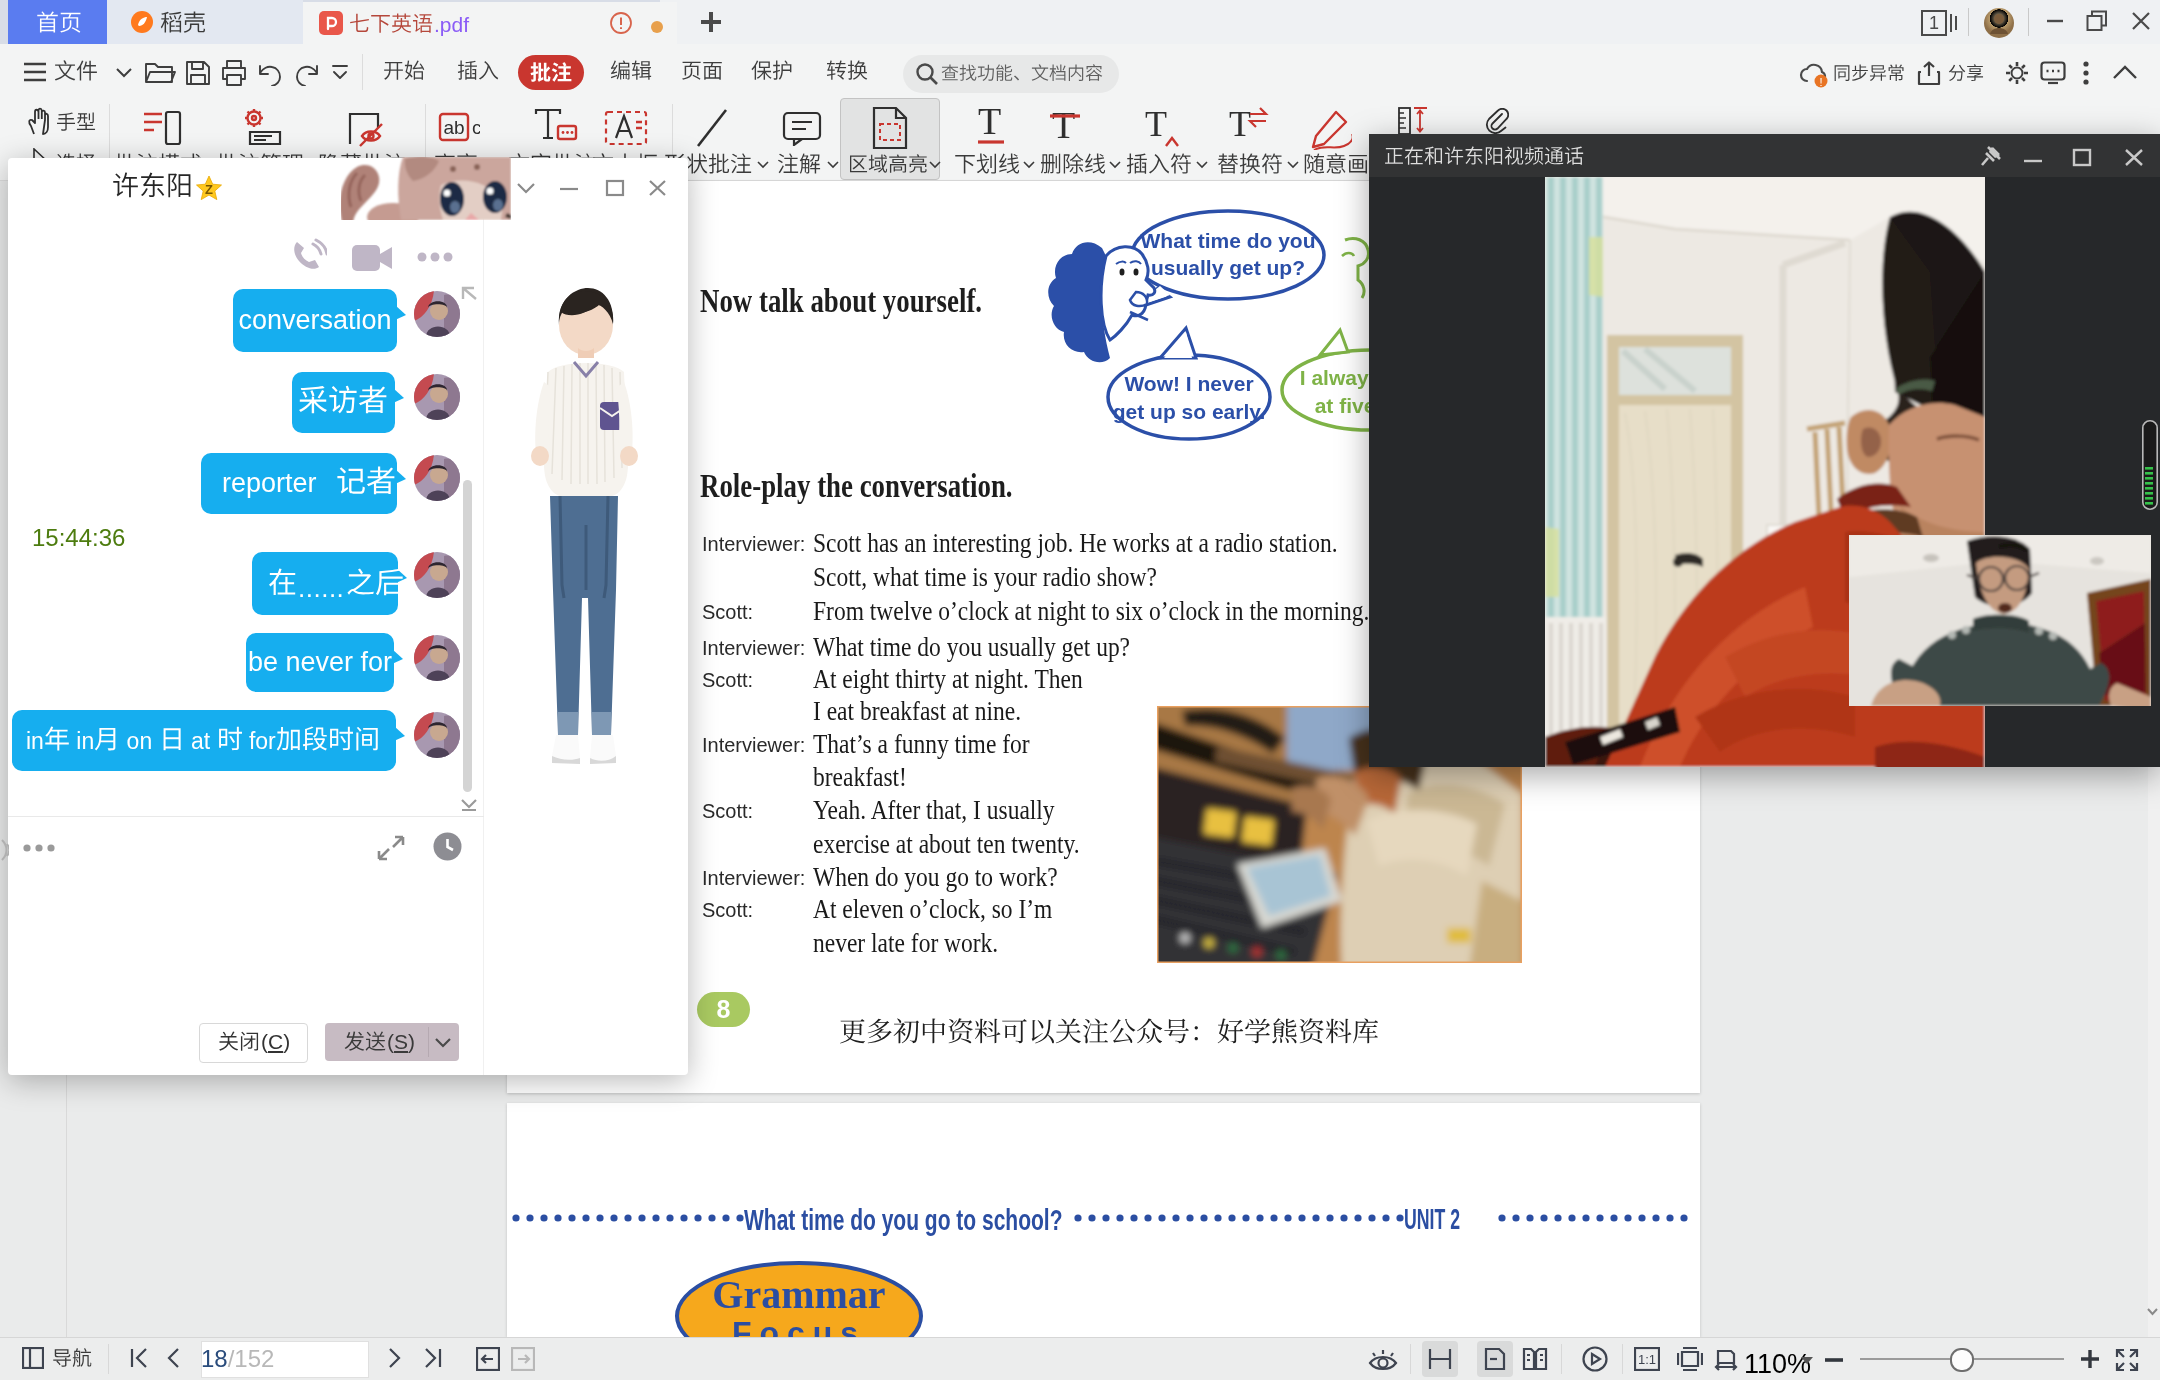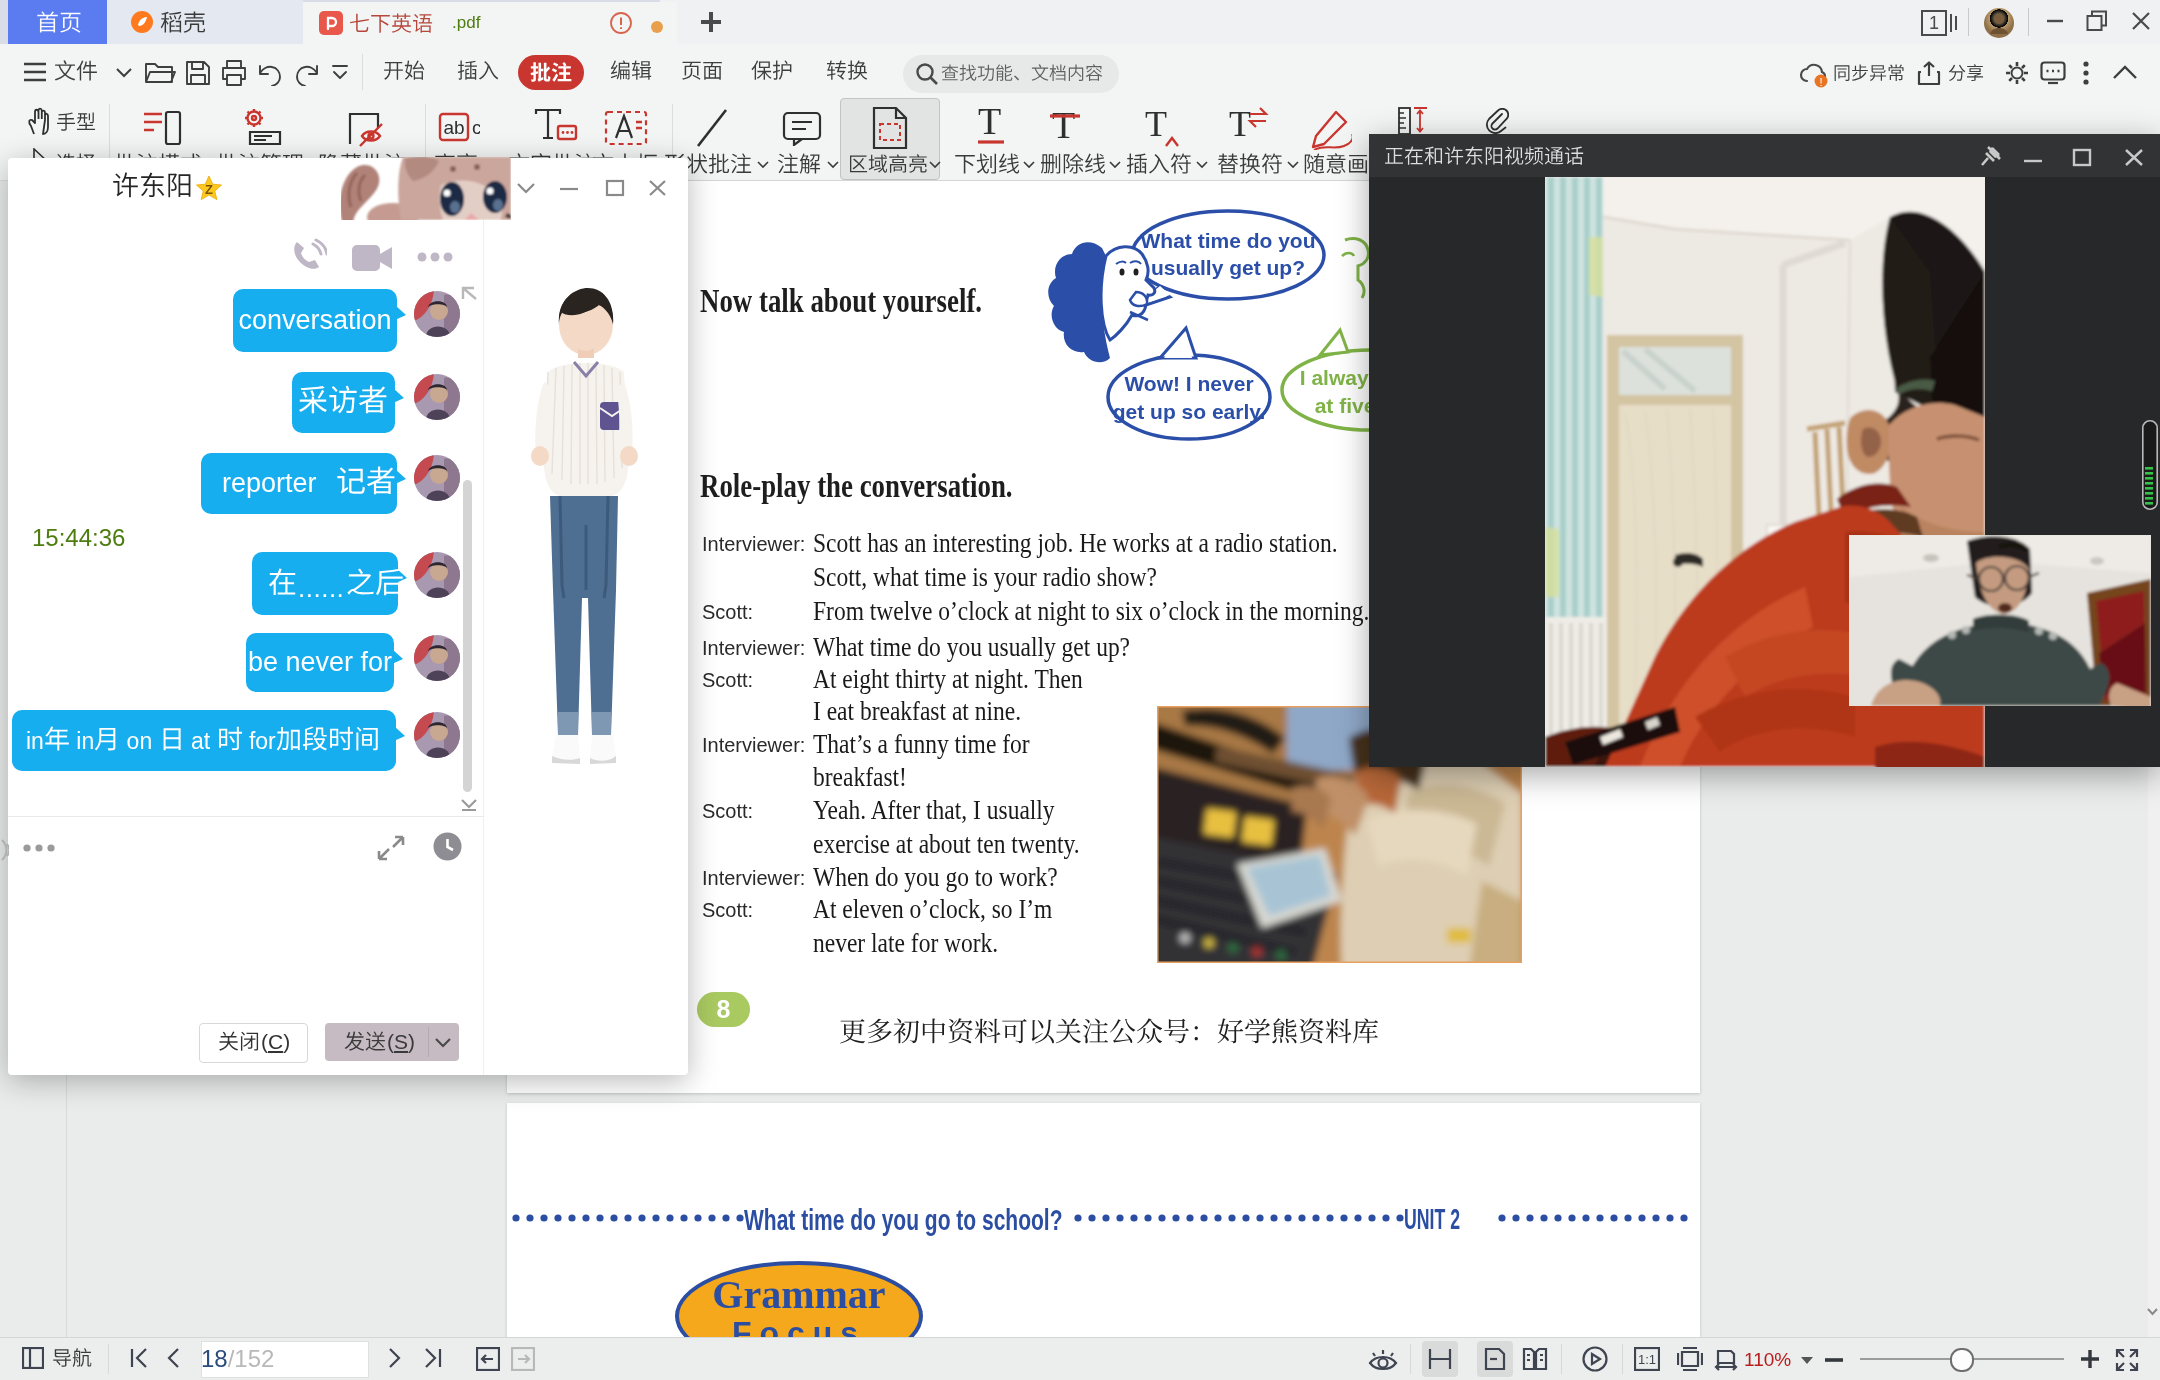--- a/index.html
+++ b/index.html
@@ -28,21 +28,21 @@
 <svg class="ab" style="left:319px;top:11px" width="24" height="24">
       <rect width="24" height="24" rx="5" fill="#E9574A"></rect>
       <path d="M9 18 L9 7 L13 7 a3.5 3.5 0 0 1 0 8 L10.5 15" stroke="#fff" stroke-width="2.3" fill="none" stroke-linecap="round"></path>
     </svg>
 <div class="ab" style="left:349px;top:13px"><svg class="ck" width="84" height="24" style="fill:#B5473B">
         <use href="#g4" transform="translate(0.0,18.1) scale(0.0210)"></use>
         <use href="#g5" transform="translate(21.0,18.1) scale(0.0210)"></use>
         <use href="#g6" transform="translate(42.0,18.1) scale(0.0210)"></use>
         <use href="#g7" transform="translate(63.0,18.1) scale(0.0210)"></use>
       </svg></div>
-<div class="ab" style="left:452px;top:13px;font-size:17px;color:#4d7c0f">.pdf</div>
+<div class="ab" style="left:434px;top:13px;font-size:21px;color:#8b5cf6">.pdf</div>
 <svg class="ab" style="left:610px;top:12px" width="22" height="22">
       <circle cx="11" cy="11" r="10" stroke="#D8644C" stroke-width="1.8" fill="none"></circle>
       <path d="M11 5.5 L11 13 M11 15.2 L11 17" stroke="#D8644C" stroke-width="2"></path>
     </svg>
 <div class="ab" style="left:651px;top:21px;width:12px;height:12px;border-radius:6px;background:#E8A04C"></div>
 <svg class="ab" style="left:700px;top:11px" width="22" height="22">
       <path d="M11 1 V21 M1 11 H21" stroke="#4A4A4A" stroke-width="4"></path>
     </svg>
 <svg class="ab" style="left:1921px;top:10px" width="40" height="26">
       <rect x="1" y="1" width="24" height="24" fill="none" stroke="#4A4A4A" stroke-width="2"></rect>
@@ -1017,21 +1017,21 @@
       <text x="13" y="17" font-size="13" fill="#3E4450" text-anchor="middle" font-family="Liberation Sans">1:1</text>
     </svg>
 <svg class="ab" style="left:1677px;top:1347px" width="26" height="24">
       <path d="M6 1 H20 M6 23 H20 M1 6 V18 M25 6 V18" stroke="#3E4450" stroke-width="2.2" fill="none"></path>
       <path d="M5 5 H21 V19 H5 Z" stroke="#3E4450" stroke-width="2.2" fill="none"></path>
     </svg>
 <svg class="ab" style="left:1713px;top:1347px" width="26" height="24">
       <path d="M5 4 H18 L21 7 V16 H5 Z" stroke="#3E4450" stroke-width="2.2" fill="none"></path>
       <path d="M3 20 H23 M6 17 L3 20 L6 23 M20 17 L23 20 L20 23" stroke="#3E4450" stroke-width="2.2" fill="none"></path>
     </svg>
-<div class="ab" style="left:1744px;top:1349px;font-size:19px;color:#b91c1c">110%</div>
+<div class="ab" style="left:1744px;top:1349px;font-size:27px;color:#000000">110%</div>
 <svg class="ab" style="left:1800px;top:1356px" width="14" height="9">
       <path d="M1 1 L7 8 L13 1" fill="#555"></path>
     </svg>
 <svg class="ab" style="left:1824px;top:1356px" width="20" height="8">
       <path d="M1 4 H19" stroke="#33373E" stroke-width="3.6"></path>
     </svg>
 <div class="ab" style="left:1860px;top:1358px;width:204px;height:2px;background:#9B9B9B"></div>
 <div class="ab" style="left:1950px;top:1348px;width:20px;height:20px;border-radius:11px;background:#FDFDFD;border:2px solid #6E6E6E"></div>
 <svg class="ab" style="left:2080px;top:1349px" width="20" height="20">
       <path d="M10 1 V19 M1 10 H19" stroke="#33373E" stroke-width="3.4"></path>

